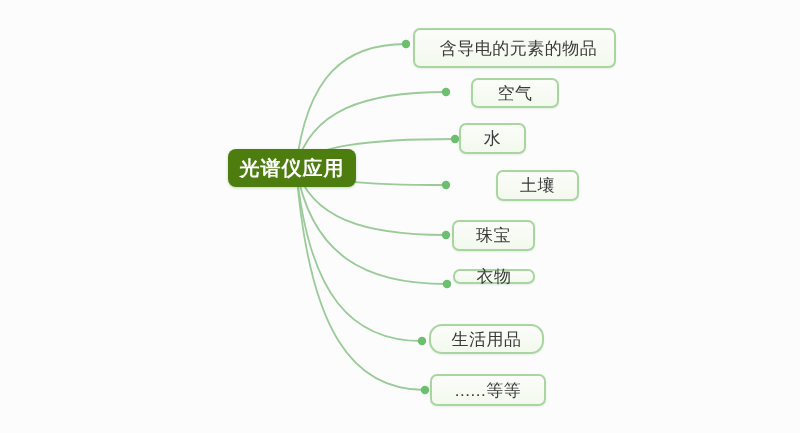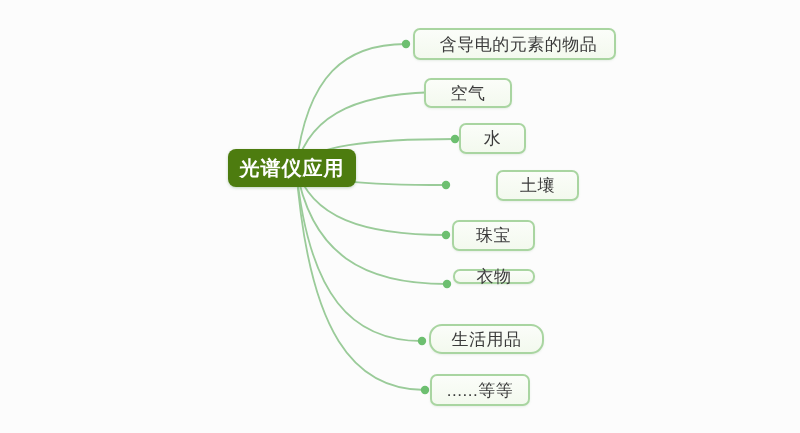--- a/index.html
+++ b/index.html
@@ -71,38 +71,38 @@
       <circle cx="422" cy="341" r="4.2" fill="#6dbf70"></circle>
       <path d="M 296 167 C 308.9 334.25, 354.05 390, 425 390" fill="none" stroke="#9acb99" stroke-width="1.8"></path>
       <circle cx="425" cy="390" r="4.2" fill="#6dbf70"></circle>
     </svg>
 
   <div class="node root-node" style="left: 228px; top: 149px; width: 128px; height: 38px; background: #4d7c0f; color: rgb(255, 255, 255);">
     <span>光谱仪应用</span>
   </div>
 
   <div id="branch-layer">
-      <div class="node branch-node" style="left: 413px; top: 28px; width: 203px; height: 32px; padding-left: 8px;">
+      <div class="node branch-node" style="left: 413px; top: 28px; width: 203px; height: 40px; padding-left: 8px;">
         <span>含导电的元素的物品</span>
       </div>
-      <div class="node branch-node" style="left: 424px; top: 78px; width: 88px; height: 30px;">
+      <div class="node branch-node" style="left: 471px; top: 78px; width: 88px; height: 30px;">
         <span>空气</span>
       </div>
       <div class="node branch-node" style="left: 459px; top: 123px; width: 67px; height: 31px;">
         <span>水</span>
       </div>
       <div class="node branch-node" style="left: 452px; top: 170px; width: 83px; height: 31px; margin-left: 44px;">
         <span>土壤</span>
       </div>
       <div class="node branch-node" style="left: 452px; top: 220px; width: 83px; height: 31px; align-items: center;">
         <span>珠宝</span>
       </div>
       <div class="node branch-node" style="left: 453px; top: 269px; width: 82px; height: 15px;">
         <span>衣物</span>
       </div>
       <div class="node branch-node" style="left: 429px; top: 324px; width: 115px; height: 30px; border-radius: 13px;">
         <span>生活用品</span>
       </div>
-      <div class="node branch-node" style="left: 430px; top: 374px; width: 100px; height: 32px;">
+      <div class="node branch-node" style="left: 430px; top: 374px; width: 116px; height: 32px;">
         <span>......等等</span>
       </div>
     </div>
 </div>
 
 </body></html>

